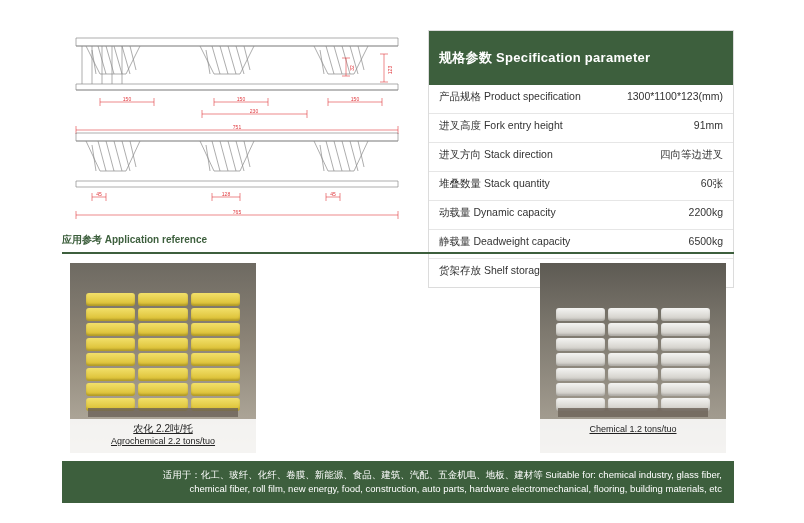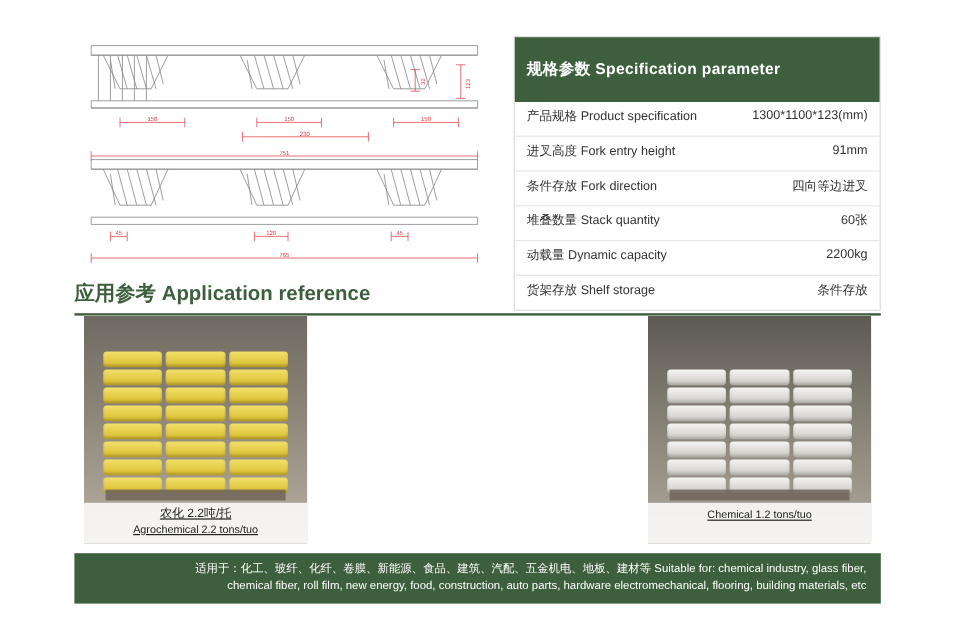--- a/index.html
+++ b/index.html
@@ -60,21 +60,21 @@
   .spec-value { white-space: nowrap; color: #333; }
 
   
   .app-title-wrap {
     position: absolute;
     left: 62px;
     top: 233px;
     width: 672px;
   }
   .app-title {
-    font-size: 17px;
+    font-size: 10px;
     font-weight: bold;
     color: #3d5f3d;
     padding-bottom: 5px;
   }
   .app-underline {
     height: 2px;
     background: #3d5f3d;
     width: 672px;
   }
 
@@ -265,30 +265,34 @@
 
     <div class="spec-row">
       <span class="spec-label">产品规格 Product specification</span>
       <span class="spec-value">1300*1100*123(mm)</span>
     </div>
     <div class="spec-row">
       <span class="spec-label">进叉高度 Fork entry height</span>
       <span class="spec-value">91mm</span>
     </div>
     <div class="spec-row">
-      <span class="spec-label">条件存放 Fork direction</span>
+      <span class="spec-label">进叉方向 Stack direction</span>
       <span class="spec-value">四向等边进叉</span>
     </div>
     <div class="spec-row">
       <span class="spec-label">堆叠数量 Stack quantity</span>
       <span class="spec-value">60张</span>
     </div>
     <div class="spec-row">
       <span class="spec-label">动载量 Dynamic capacity</span>
       <span class="spec-value">2200kg</span>
+    </div>
+    <div class="spec-row">
+      <span class="spec-label">静载量 Deadweight capacity</span>
+      <span class="spec-value">6500kg</span>
     </div>
     <div class="spec-row">
       <span class="spec-label">货架存放 Shelf storage</span>
       <span class="spec-value">条件存放</span>
     </div>
   </div>
 
   <div class="app-title-wrap">
     <div class="app-title">应用参考 Application reference</div>
     <div class="app-underline"></div>

